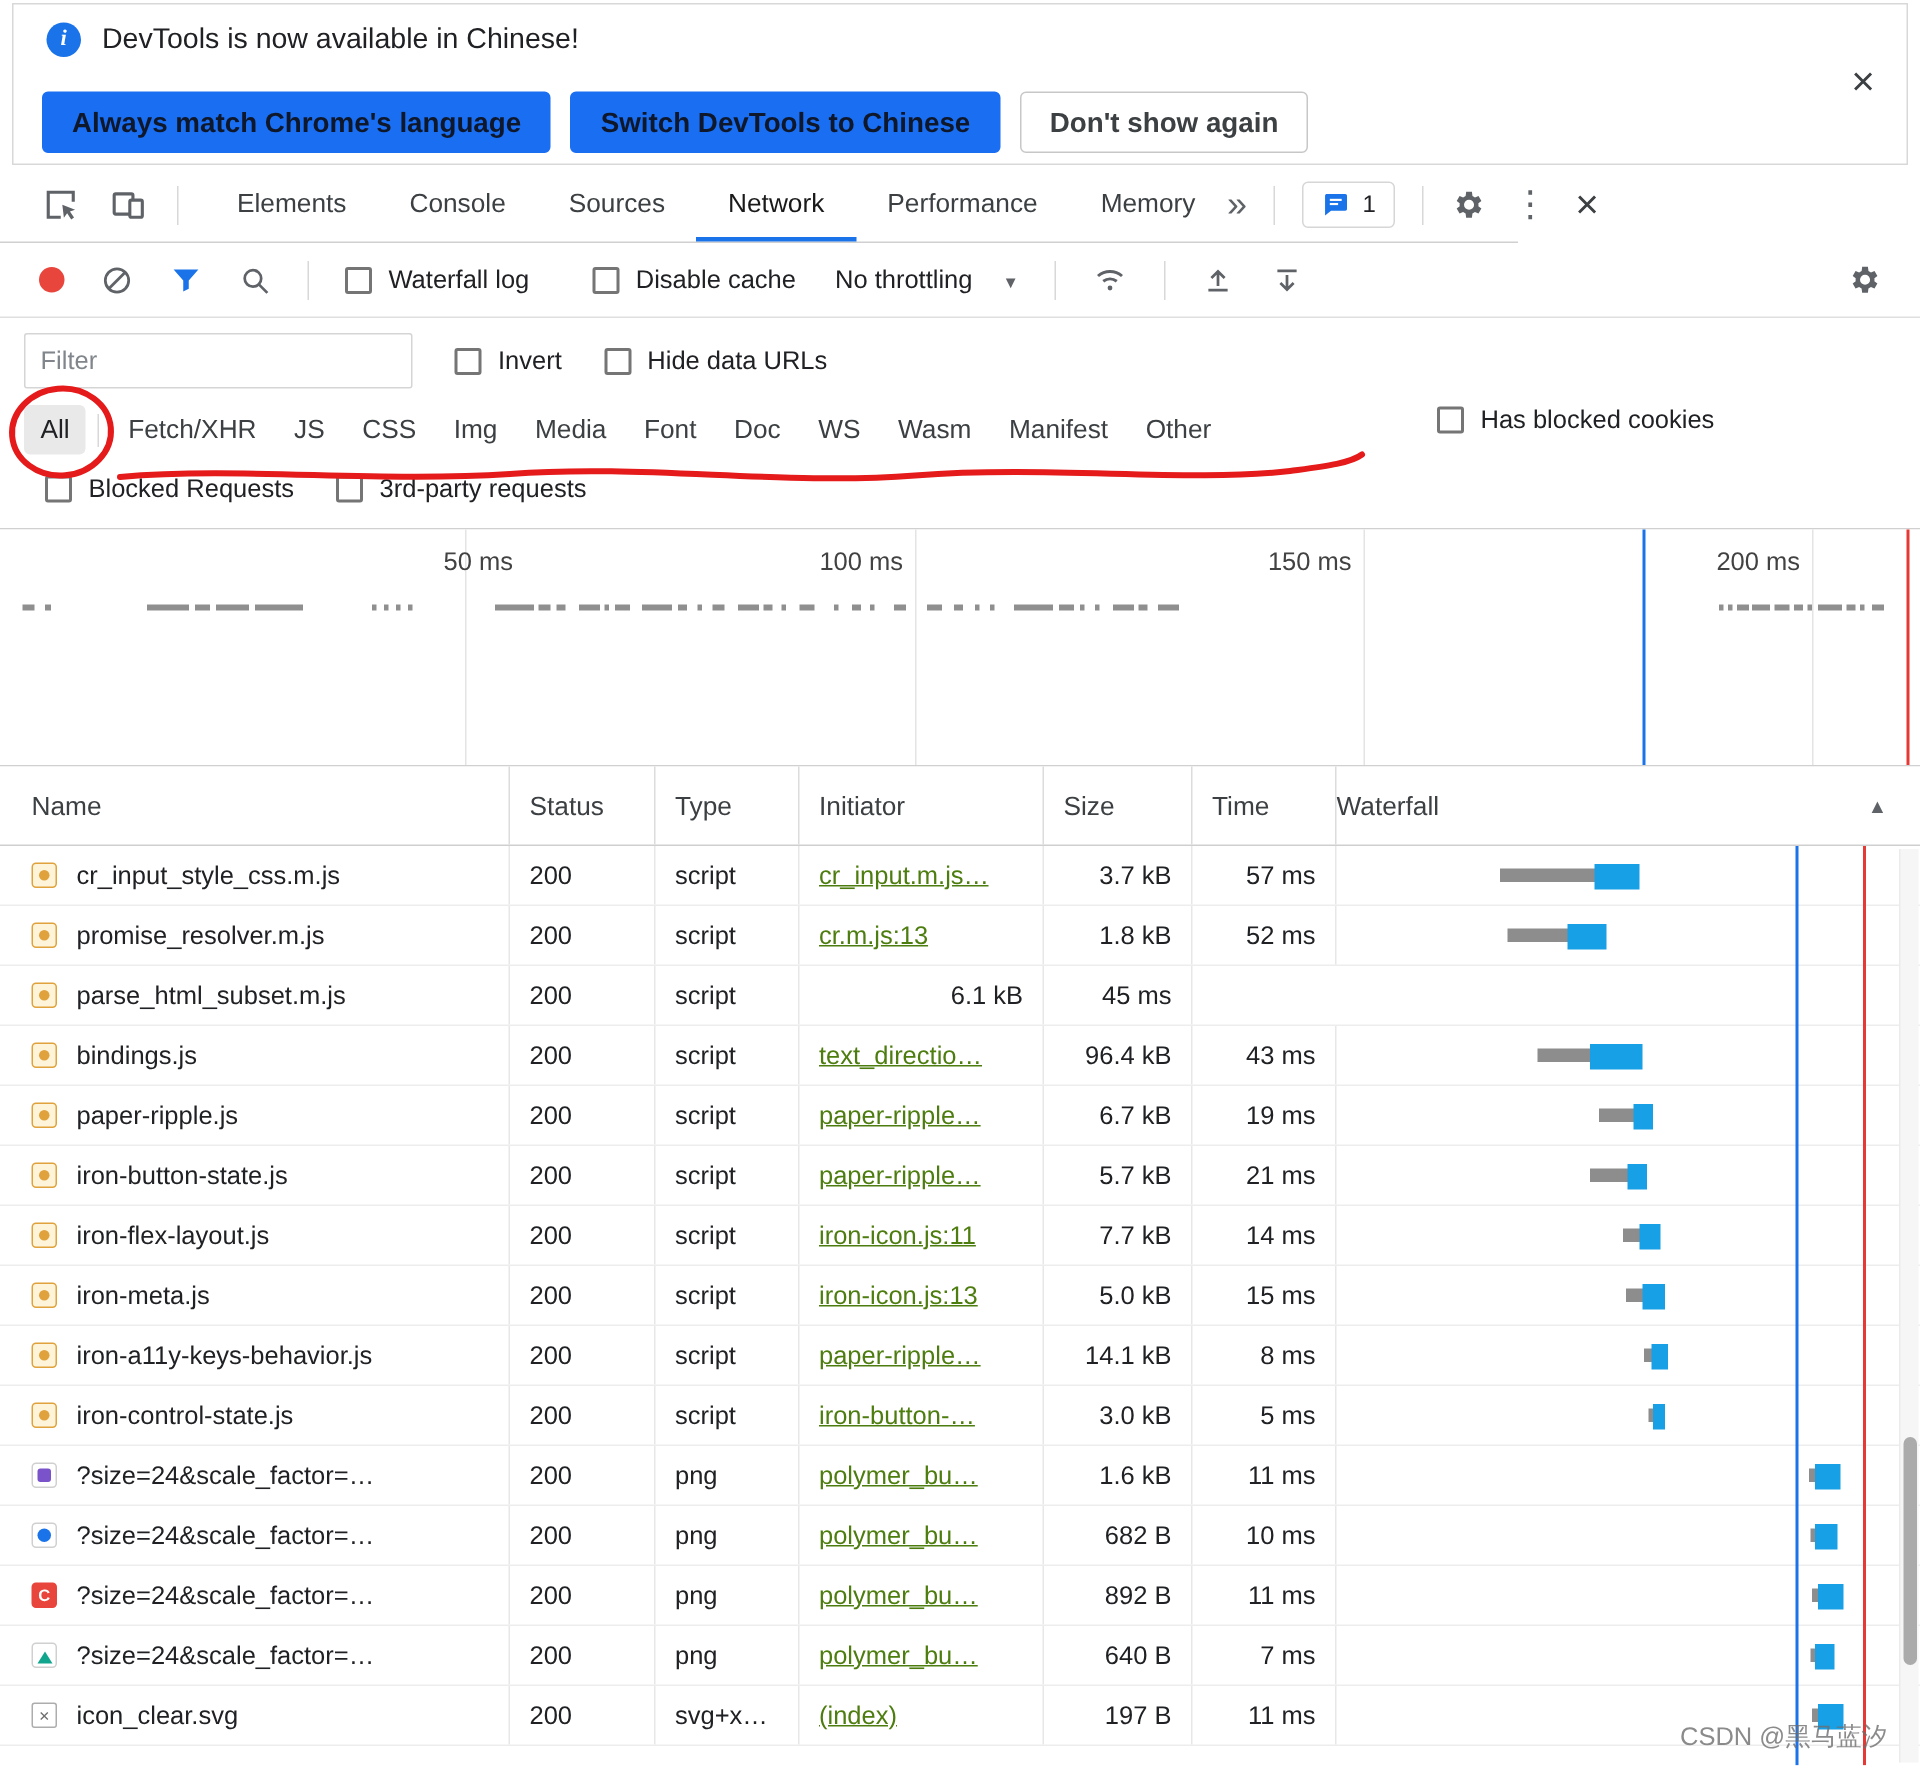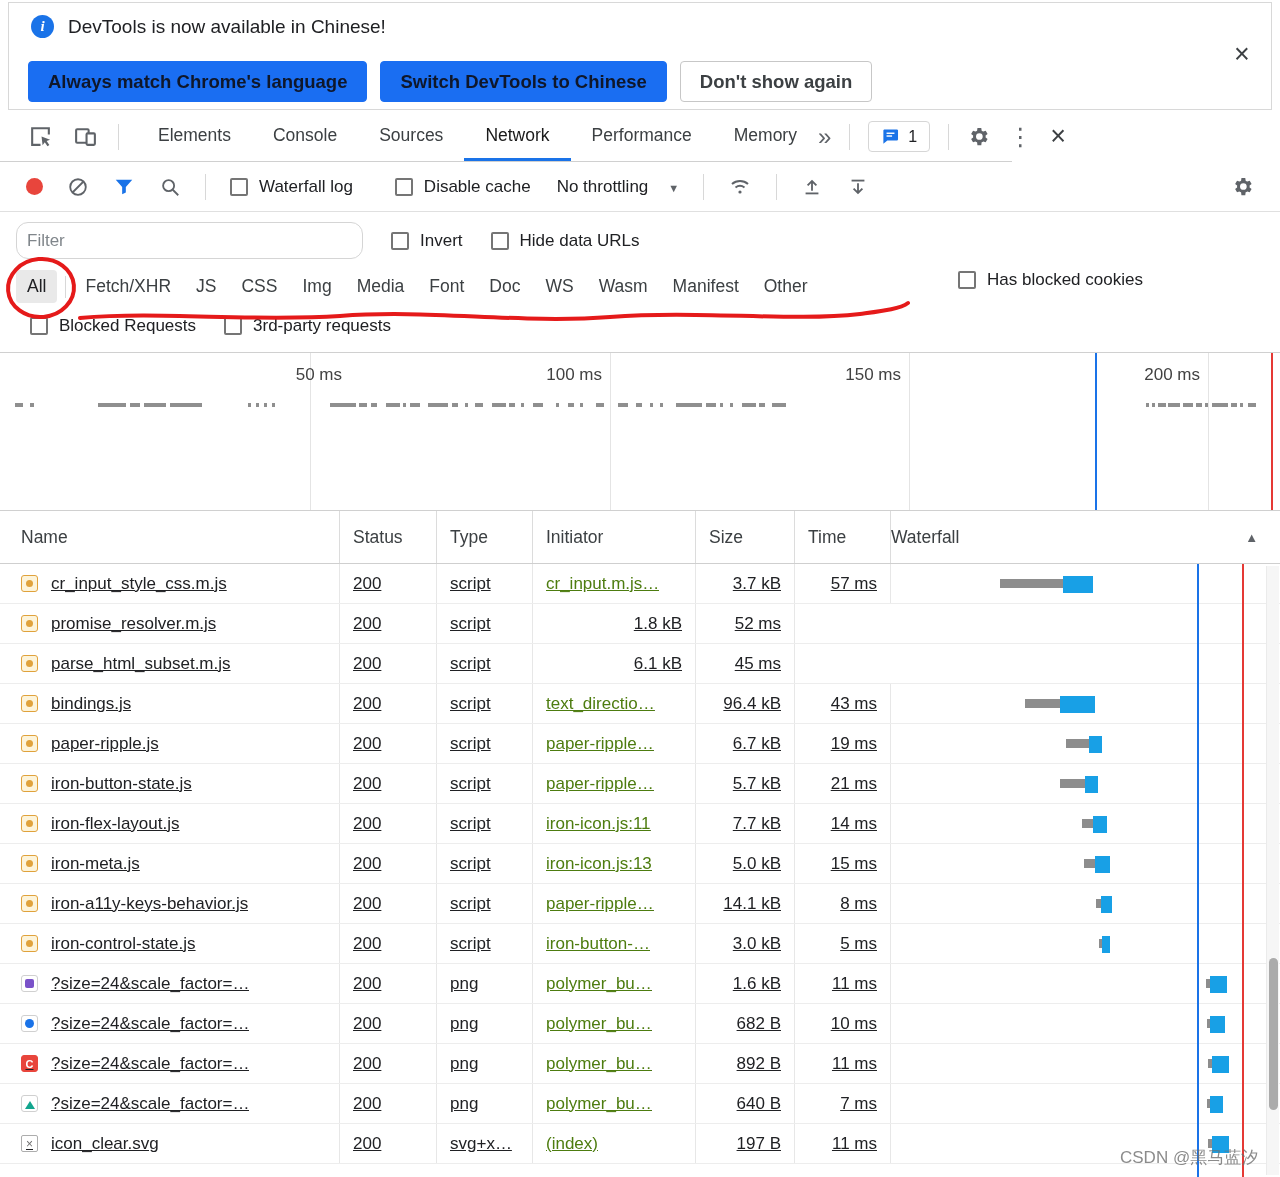--- a/index.html
+++ b/index.html
@@ -47,21 +47,21 @@
   .checkbox { width:18px; height:18px; border:2px solid #757575; border-radius:2px; background:#fff; flex:none; cursor:pointer;}
   .cb-group { display:flex; align-items:center; gap:11px; }
   .cb-label { font-size:17px; color:#202124; white-space:nowrap; }
   .throttle { display:flex; align-items:center; gap:20px; cursor:pointer; margin-left:2px;}
   .caret-icon::after { content:"▼"; font-size:11px; color:#5f6368; }
   .push-right { margin-left:auto; }
   
   .filtersec { position:absolute; left:0; top:212px; width:1280px; height:141px;
     border-bottom:1px solid #d0d0d0; background:#fff; }
   .filterrow1 { position:absolute; left:16px; top:10px; display:flex; align-items:center; gap:28px; }
-  .filter-input { width:347px; height:37px; border:1px solid #d5d5d5; border-radius:12px;
+  .filter-input { width:259px; height:37px; border:1px solid #d5d5d5; border-radius:2px;
     font-size:17px; padding:0 10px; color:#202124; font-family:"Liberation Sans",sans-serif; outline:none; }
   .filter-input::placeholder { color:#80868b; }
   .chipsrow { position:absolute; left:16px; top:58px; display:flex; align-items:center; }
   .chip { padding:6px 11px; font-size:17.5px; color:#3c4043; cursor:pointer; white-space:nowrap; border-radius:4px; margin-right:3px;}
   .chip.selected { background:#e9e9e9; color:#202124; }
   .chip-sep { width:1px; height:22px; background:#d8d8d8; margin:0 8px 0 5px; }
   .blocked-cookies { margin-left:46px; }
   .filterrow3 { position:absolute; left:30px; top:104px; display:flex; align-items:center; gap:28px; }
   .annotation-svg { position:absolute; left:0; top:0; width:1280px; height:141px; pointer-events:none; z-index:5;}
   
@@ -75,21 +75,21 @@
   .ov-line.red { background:#e53935; }
   
   .tablesec { position:absolute; left:0; top:511px; width:1280px; bottom:0; background:#fff; }
   .grid-cols { display:grid; grid-template-columns:340px 97px 96px 163px 99px 96px 1fr; }
   .thead { height:53px; border-bottom:1px solid #cfcfcf; align-items:center; }
   .hcell { font-size:17.5px; color:#3c4043; padding-left:13px; border-right:1px solid #dcdcdc;
     height:100%; display:flex; align-items:center; overflow:hidden; white-space:nowrap; }
   .hcell.c-name { padding-left:21px; }
   .hcell.c-wf { border-right:none; justify-content:space-between; padding-right:22px; }
   .sort { font-size:13px; color:#5f6368; cursor:pointer; }
-  .tbody-wrap { position:absolute; left:0; top:53px; right:0; bottom:0; overflow:hidden;text-decoration:underline; }
+  .tbody-wrap { position:absolute; left:0; top:53px; right:0; bottom:0; overflow:hidden; }
   .trow { height:40px; align-items:center; border-bottom:1px solid #ededed; background:#fff; cursor:pointer;}
   .cell { font-size:17px; color:#202124; padding-left:13px; height:100%; display:flex; align-items:center;
     border-right:1px solid #e7e7e7; overflow:hidden; white-space:nowrap; text-overflow:ellipsis; }
   .c-name { padding-left:21px; gap:13px; }
   .c-name .txt { overflow:hidden; text-overflow:ellipsis; }
   .c-size, .c-time { justify-content:flex-end; padding-right:13px; }
   .c-wf { border-right:none; position:relative; padding:0; }
   .init-link { color:#4d7c0f; text-decoration:underline; overflow:hidden; text-overflow:ellipsis; }
   .wf-g { position:absolute; top:15px; height:9px; background:#8d8d8d; }
   .wf-b { position:absolute; top:12px; height:17px; background:#18a0e6; }
@@ -390,20 +390,23 @@
             <div class="wf-b" style="left: 172px; width: 30px;"></div>
           </div>
   </div>
         <div class="trow grid-cols">
     <div class="cell c-name">
       <span class="ficon icon-script"></span>
       <span class="txt">promise_resolver.m.js</span>
     </div>
     <div class="cell c-status">200</div>
     <div class="cell c-type">script</div>
+    <div class="cell c-init">
+            <a class="init-link">cr.m.js:13</a>
+          </div>
     <div class="cell c-size">1.8 kB</div>
     <div class="cell c-time">52 ms</div>
     <div class="cell c-wf">
             <div class="wf-g" style="left: 114px; width: 42px;"></div>
             <div class="wf-b" style="left: 154px; width: 26px;"></div>
           </div>
   </div>
         <div class="trow grid-cols">
     <div class="cell c-name">
       <span class="ficon icon-script"></span>

